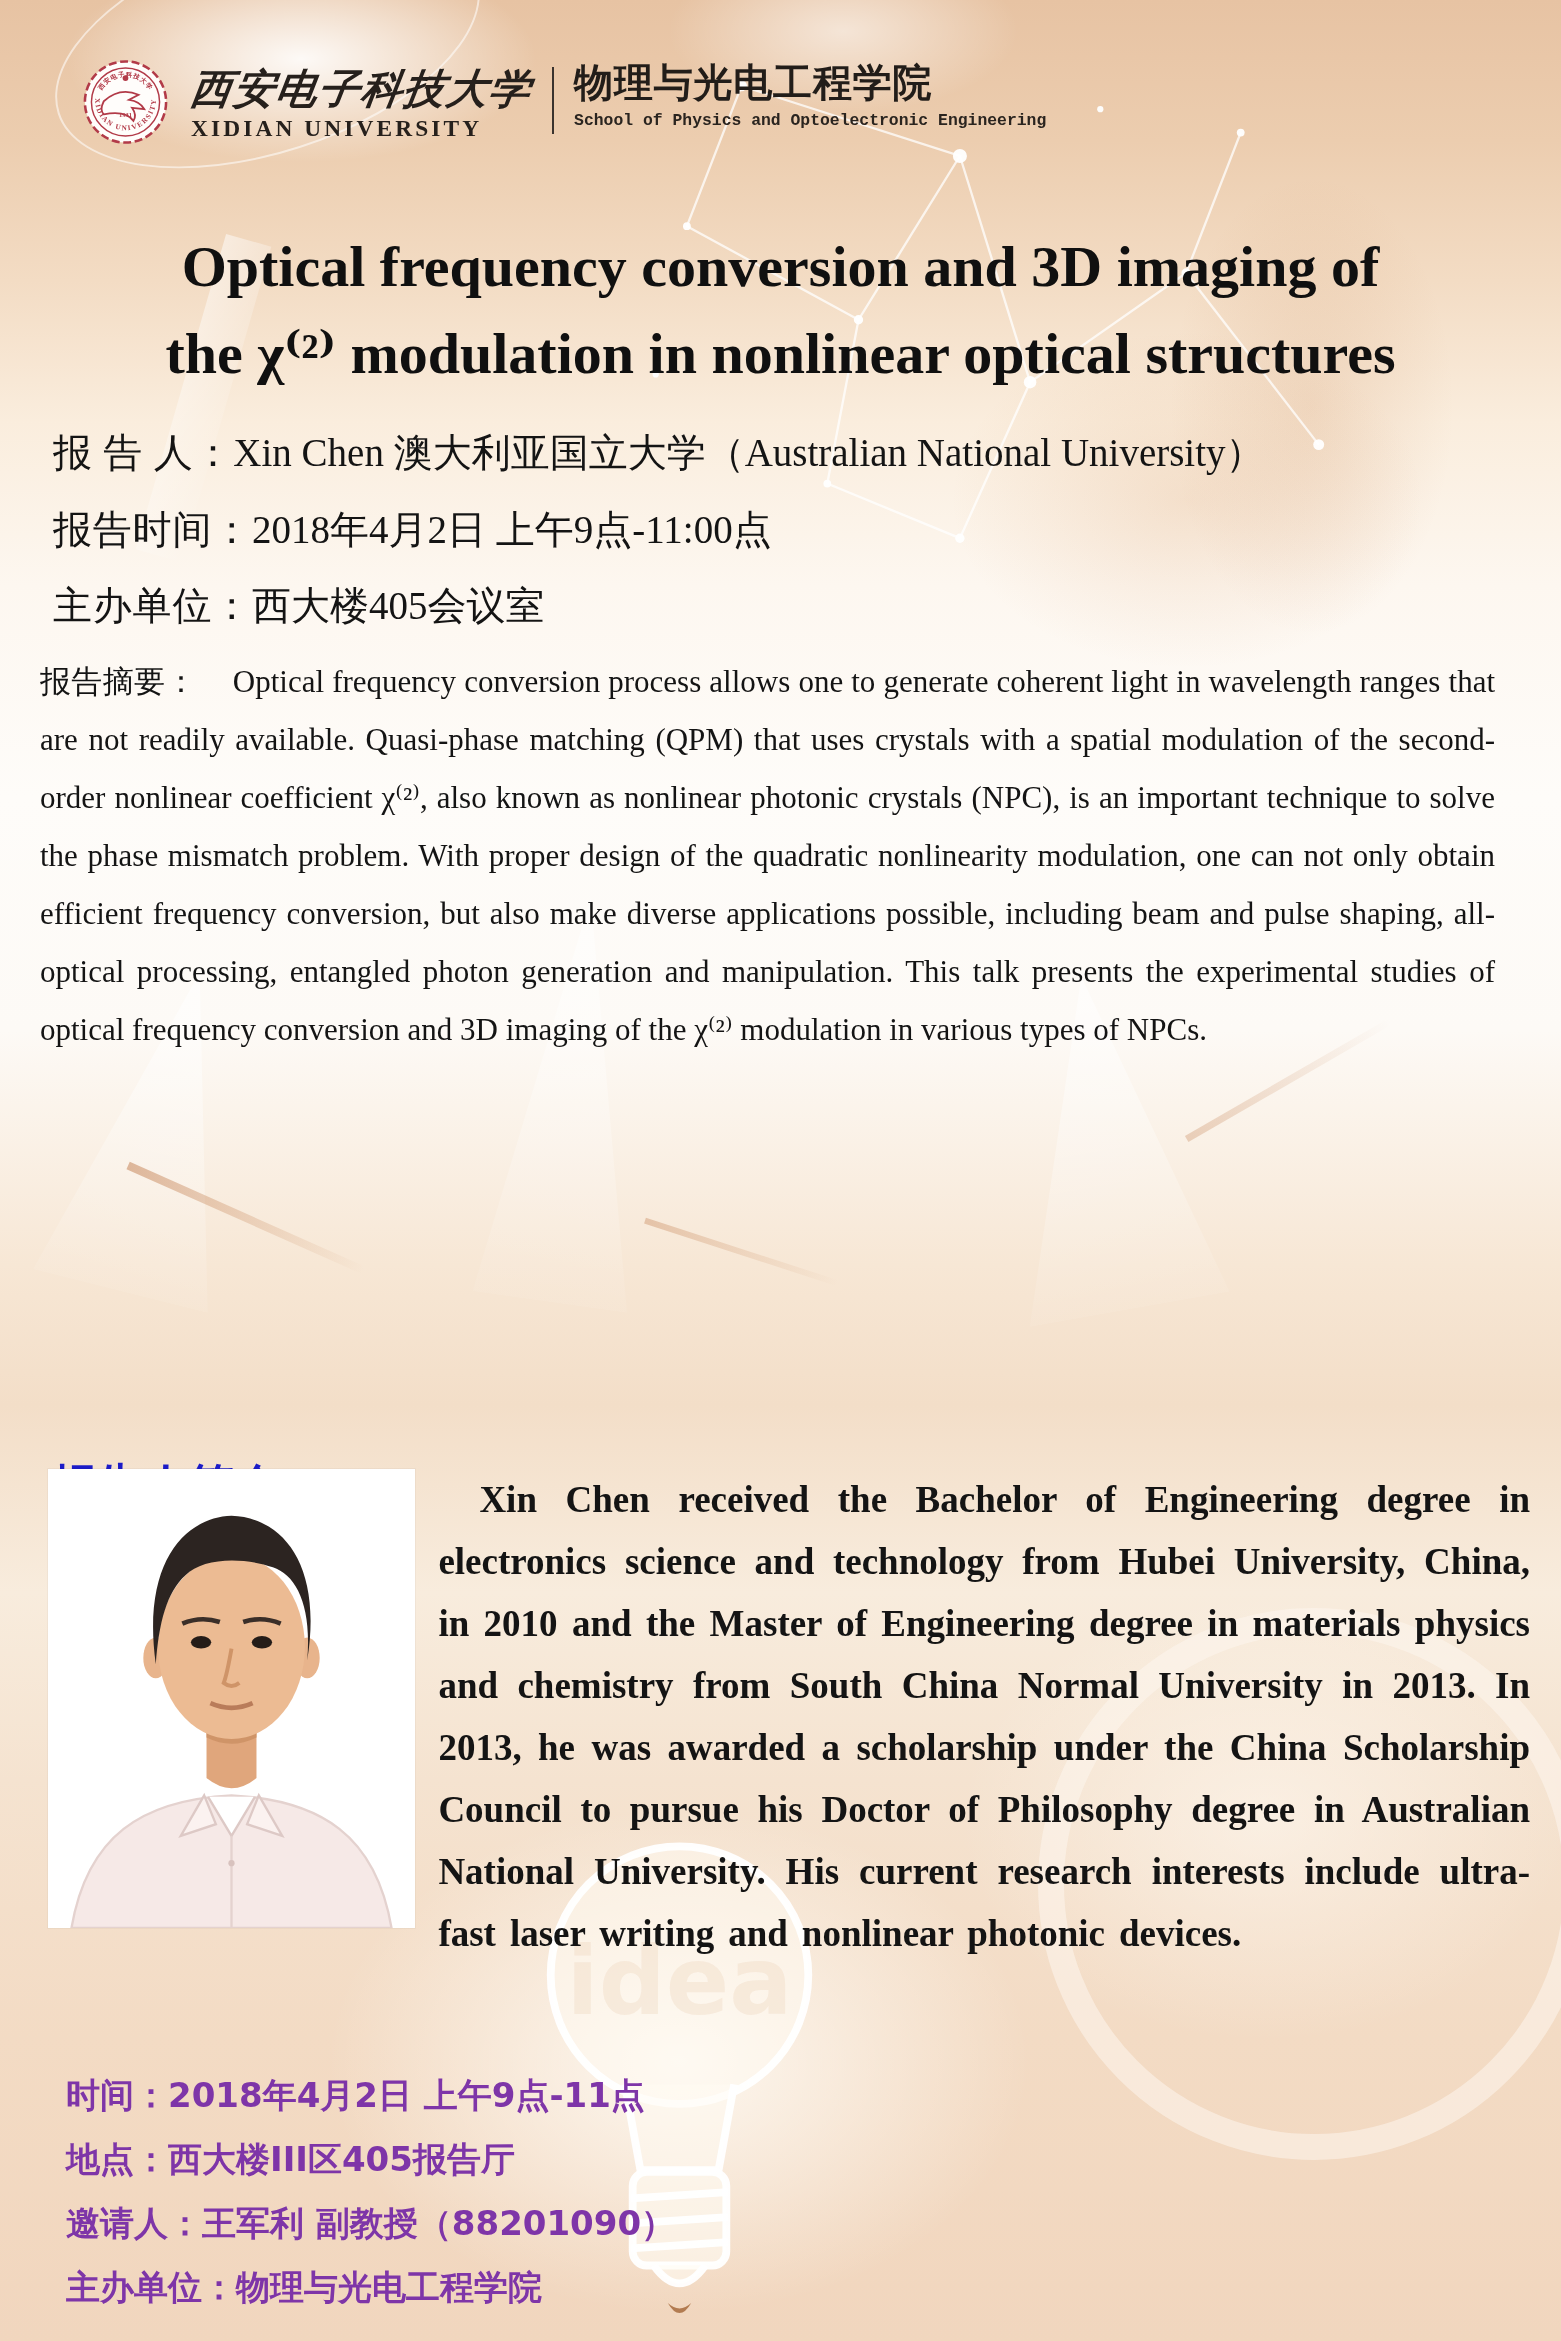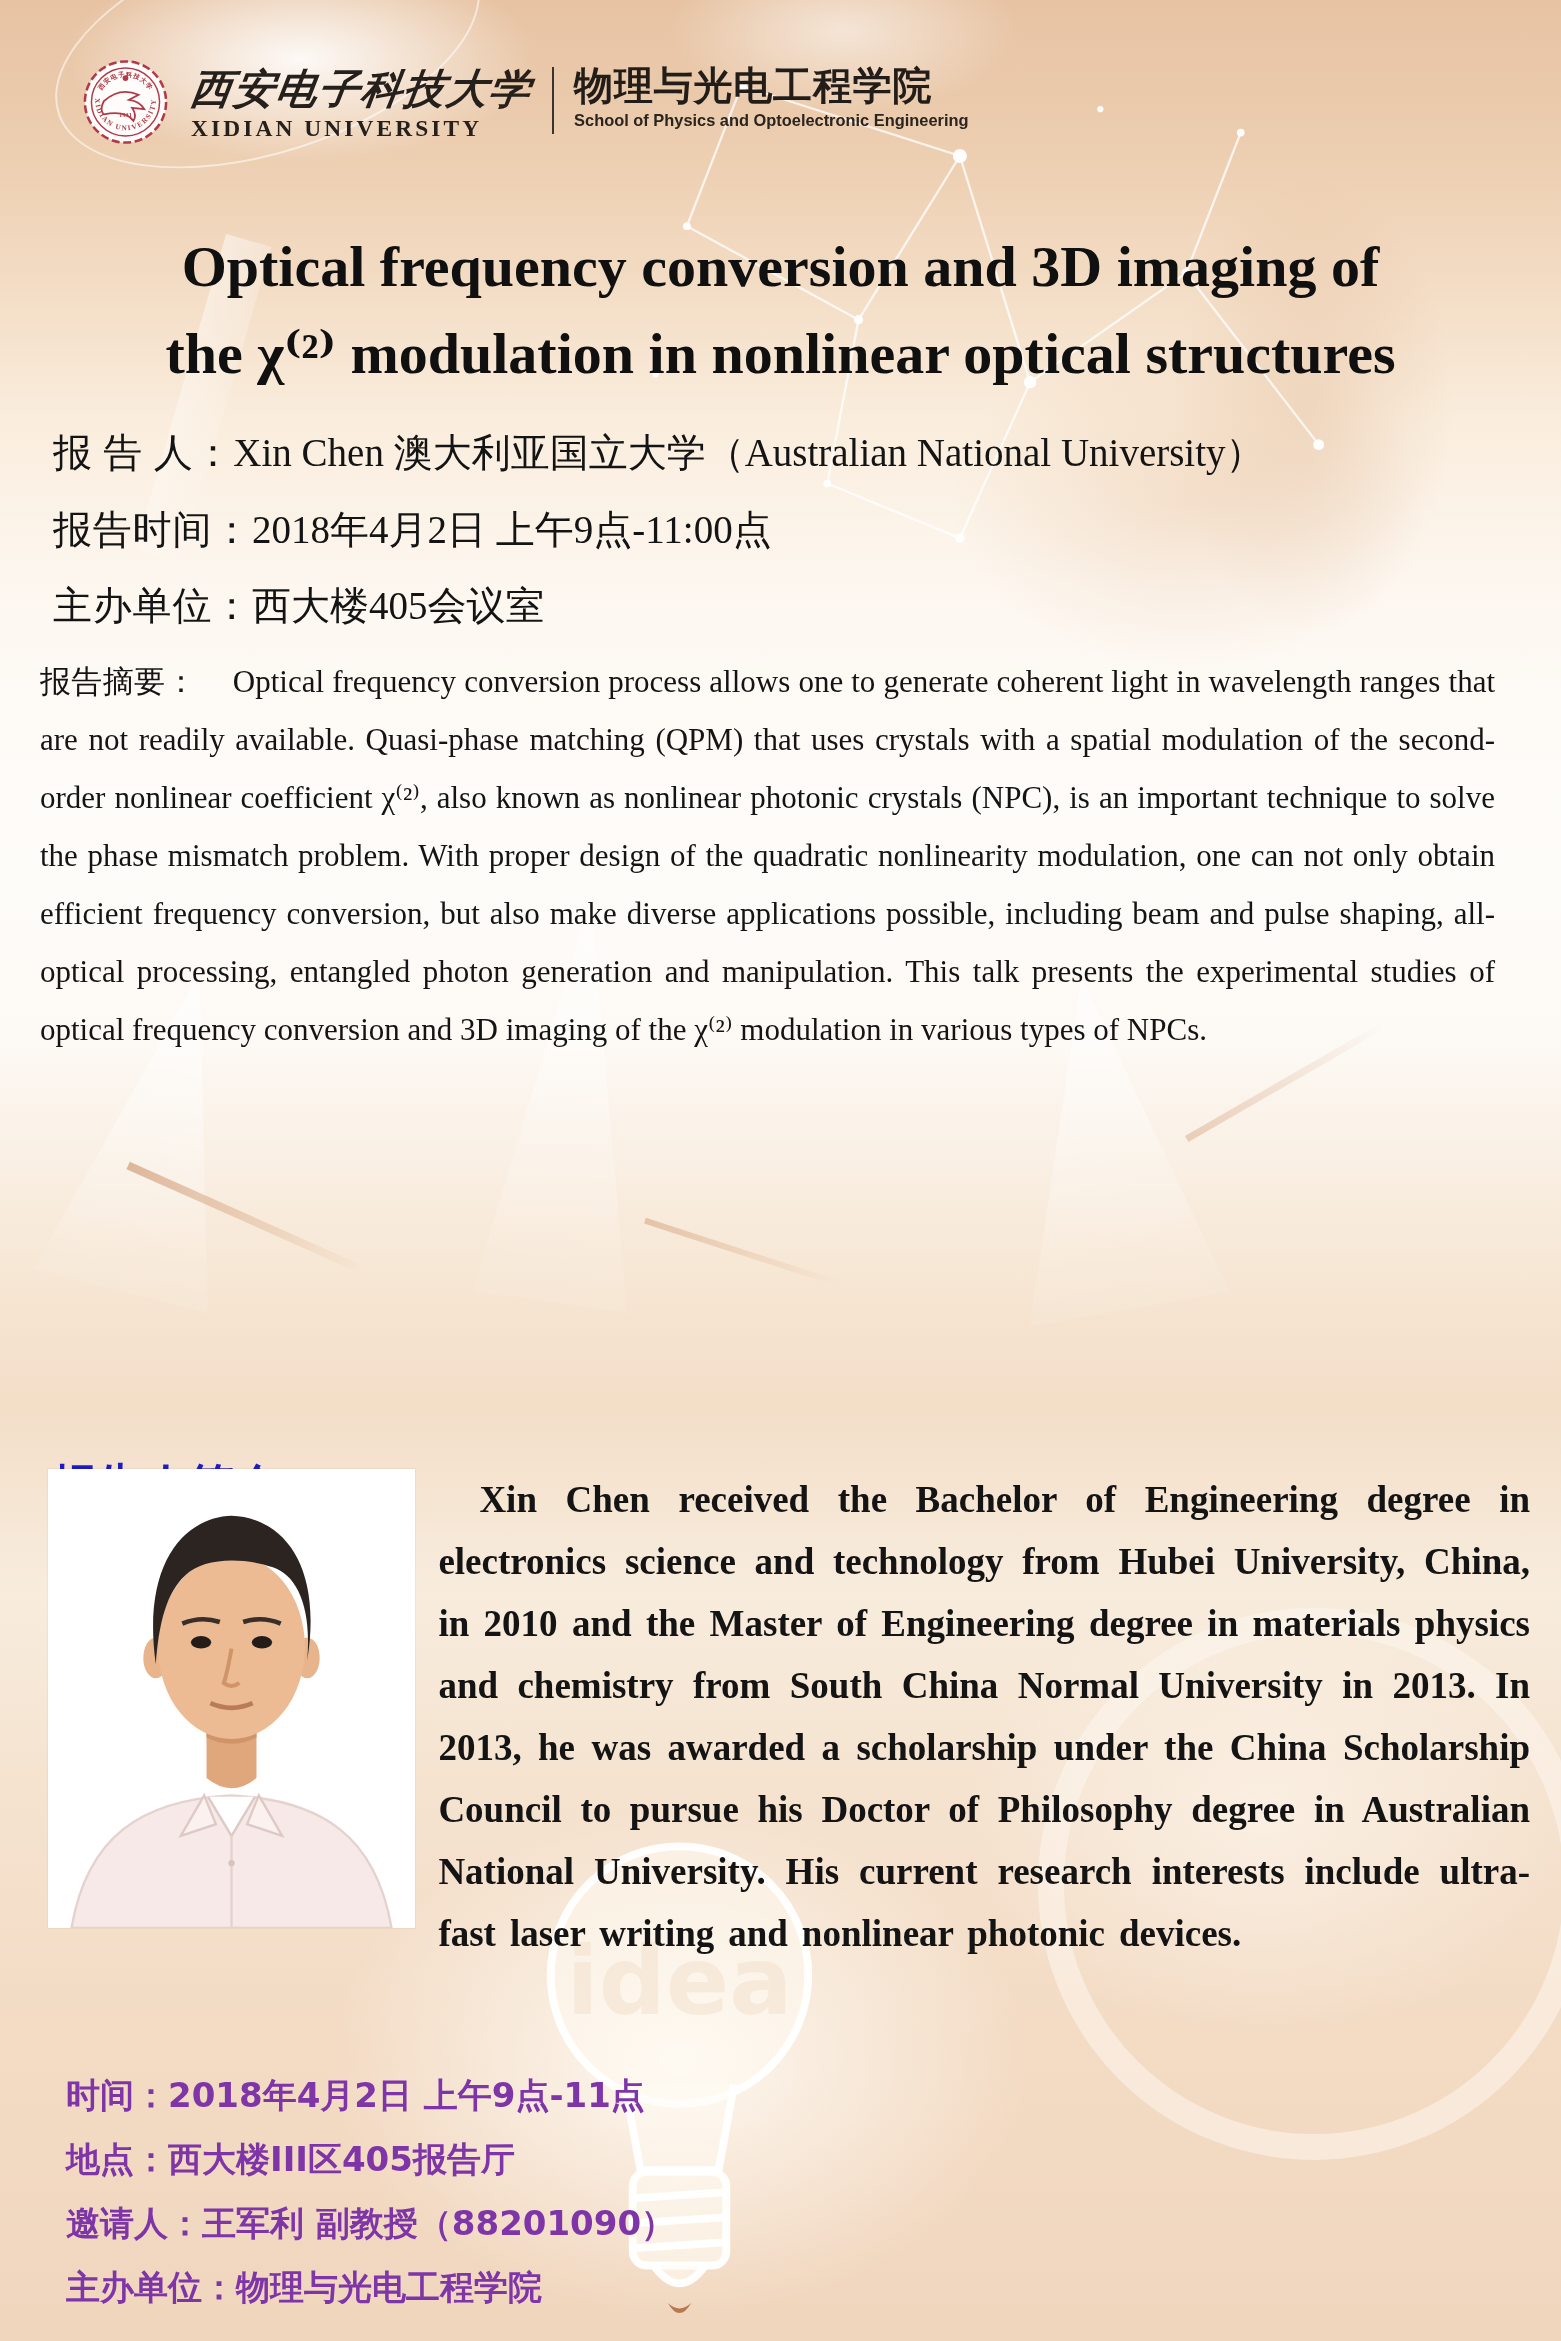--- a/index.html
+++ b/index.html
@@ -29,21 +29,21 @@
   
   .hdr-left{left:82px;top:56px;display:flex;align-items:flex-start;}
   .seal{width:87px;height:92px;}
   .uni-names{margin-left:22px;margin-top:11px;}
   .uni-cn{
     font-size:41px;font-weight:700;letter-spacing:1.6px;color:#26201c;
     transform:skewX(-8deg);font-style:italic;line-height:45px;
   }
   .uni-en{font-size:23.4px;font-weight:700;letter-spacing:3.1px;color:#26201c;margin-top:3.1px;}
   .hdr-divider{width:2.3px;height:67px;background:#3a332e;margin:11px 0 0 20px;}
-  .school-names{margin-left:20px;margin-top:7.8px;font-family:Liberation Sans, sans-serif;}
+  .school-names{margin-left:20px;margin-top:7.8px;font-family:Liberation Mono, monospace;}
   .school-cn{font-size:39px;font-weight:800;color:#221d19;letter-spacing:0.8px;line-height:44px;}
   .school-en{font-size:16.4px;font-weight:700;color:#2a241f;margin-top:3.1px;}
 
   .series{
     left:785px;top:73px;width:757px;text-align:center;
     font-family:"DejaVu Sans","Liberation Sans",sans-serif;
     color:#6d2aa0;font-weight:800;font-size:34px;line-height:45px;
   }
 
   

